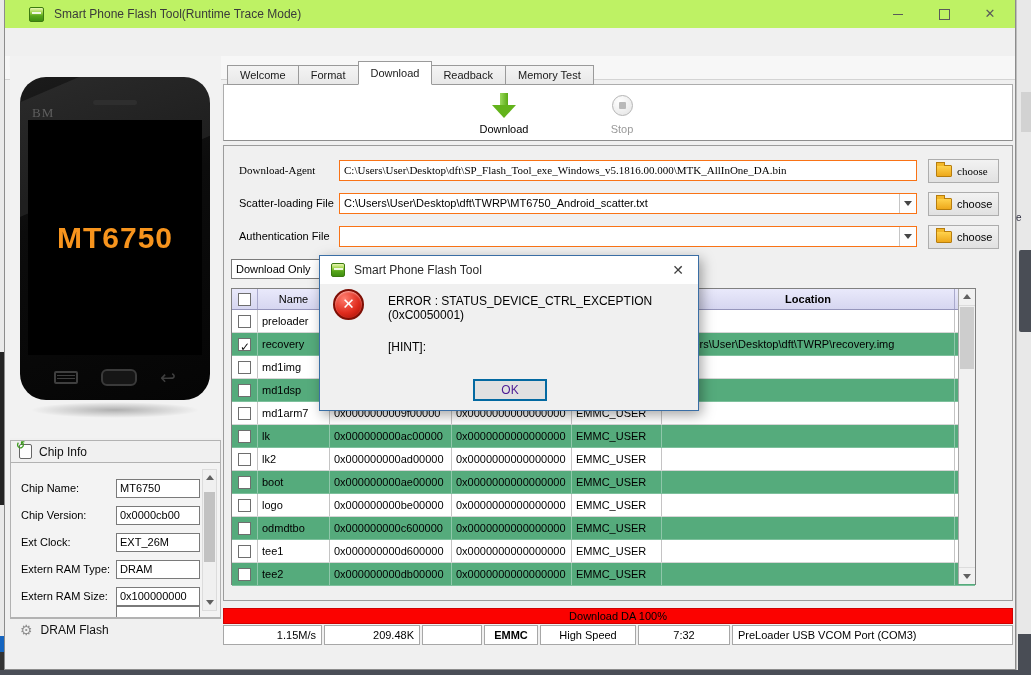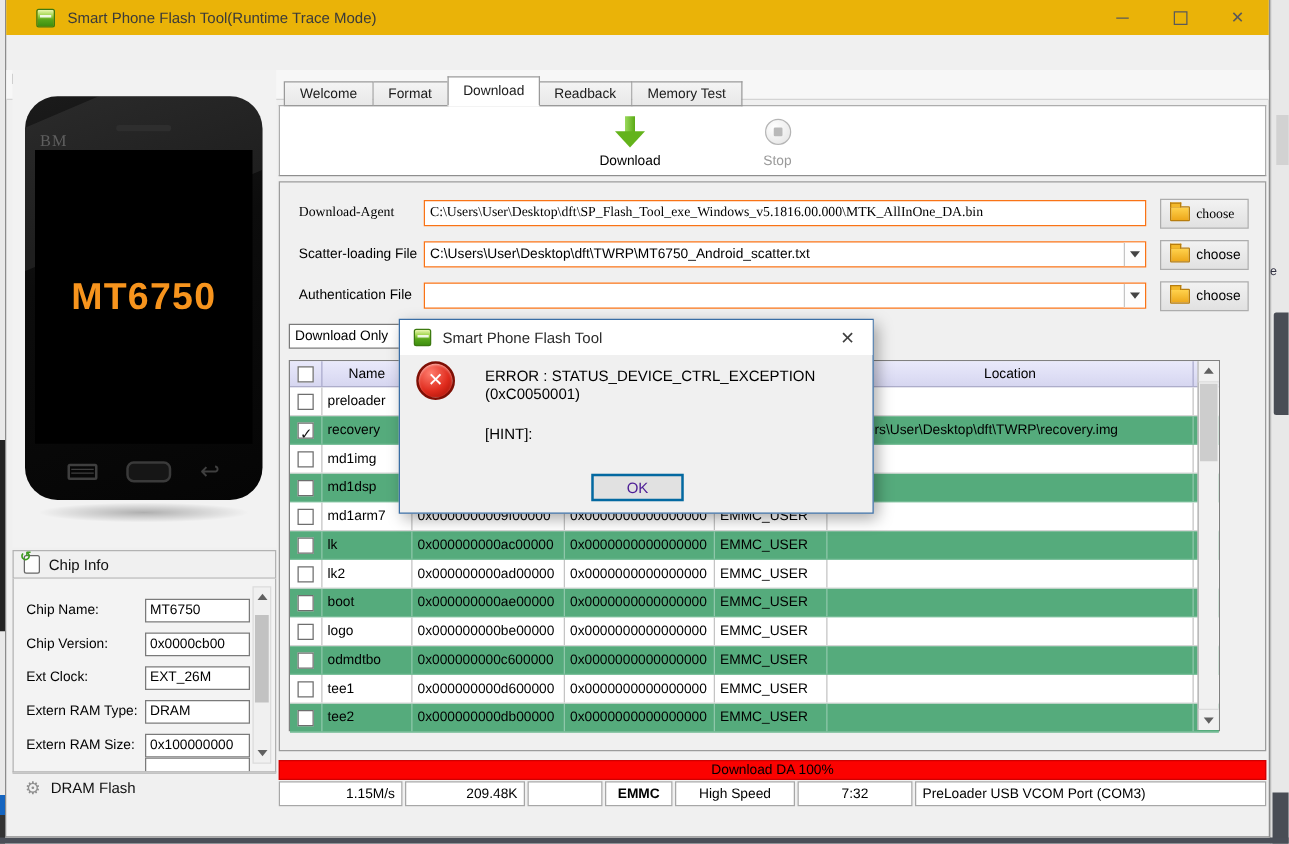--- a/index.html
+++ b/index.html
@@ -13,21 +13,21 @@
   .r-art1 { position:absolute; left:1021px; top:92px;  width:10px; height:40px; background:#d2d2d2; }
   .r-art2 { position:absolute; left:1019px; top:250px; width:12px; height:82px; background:#494d55; border-radius:2px 0 0 2px; }
   .r-art3 { position:absolute; left:1018px; top:634px; width:13px; height:41px; background:#494d55; }
   .r-text { position:absolute; left:1016px; top:212px; font-size:10px; color:#334; }
   .l-art1 { position:absolute; left:0; top:352px; width:4px; height:153px; background:#232323; }
   .l-art2 { position:absolute; left:0; top:636px; width:4px; height:16px; background:#1565c0; }
   .l-art3 { position:absolute; left:0; top:652px; width:4px; height:23px; background:#333; }
 
   
   .window { position:absolute; left:4px; top:0; width:1012px; height:670px; background:#f0f0f0; border:1px solid #8c8c8c; border-top:none; }
-  .titlebar { position:absolute; left:0; top:0; width:100%; height:28px; background:#eab308; display:flex; align-items:center; }
+  .titlebar { position:absolute; left:0; top:0; width:100%; height:28px; background:#bef264; display:flex; align-items:center; }
   .app-icon { width:15px; height:15px; margin-left:24px; border-radius:2px; border:1px solid #3c7a10;
               background:linear-gradient(#e9f7b0 0%, #9ed34a 35%, #58a61c 60%, #3f8f10 100%); position:relative; }
   .app-icon::after { content:""; position:absolute; left:2px; top:4px; width:9px; height:2px; background:rgba(255,255,255,.85); }
   .titlebar .title { margin-left:10px; font-size:12px; color:#3a3a3a; }
   .win-controls { margin-left:auto; display:flex; align-items:center; gap:32px; padding-right:18px; }
   .wc { width:14px; height:14px; position:relative; cursor:default; }
   .wc-min::after { content:""; position:absolute; left:2px; top:7px; width:10px; height:1px; background:#5a5a5a; }
   .wc-max::after { content:""; position:absolute; left:2px; top:2px; width:9px; height:9px; border:1px solid #5a5a5a; }
   .wc-close { font-size:13px; color:#5a5a5a; line-height:14px; text-align:center; }
 
@@ -304,21 +304,21 @@
 
       <div class="dl-table">
         <div class="thead" id="thead">
             <div class="hcell cbcell" style="width: 26px;">
               <span class="checkbox"></span>
             </div>
             <div class="hcell" style="width: 72px;">Name</div>
             <div class="hcell" style="width: 122px;"></div>
             <div class="hcell" style="width: 120px;"></div>
             <div class="hcell" style="width: 90px;"></div>
-            <div class="hcell" style="width: 293px;">Location</div>
+            <div class="hcell" style="width: 293px; font-weight: bold;">Location</div>
           </div>
         <div id="tbody">
             <div class="trow">
               <div class="tcell cbcell" style="width: 26px;">
                 <span class="checkbox"></span>
               </div>
               <div class="tcell" style="width: 72px;">preloader</div>
               <div class="tcell" style="width: 122px;"></div>
               <div class="tcell" style="width: 120px;"></div>
               <div class="tcell" style="width: 90px;"></div>

